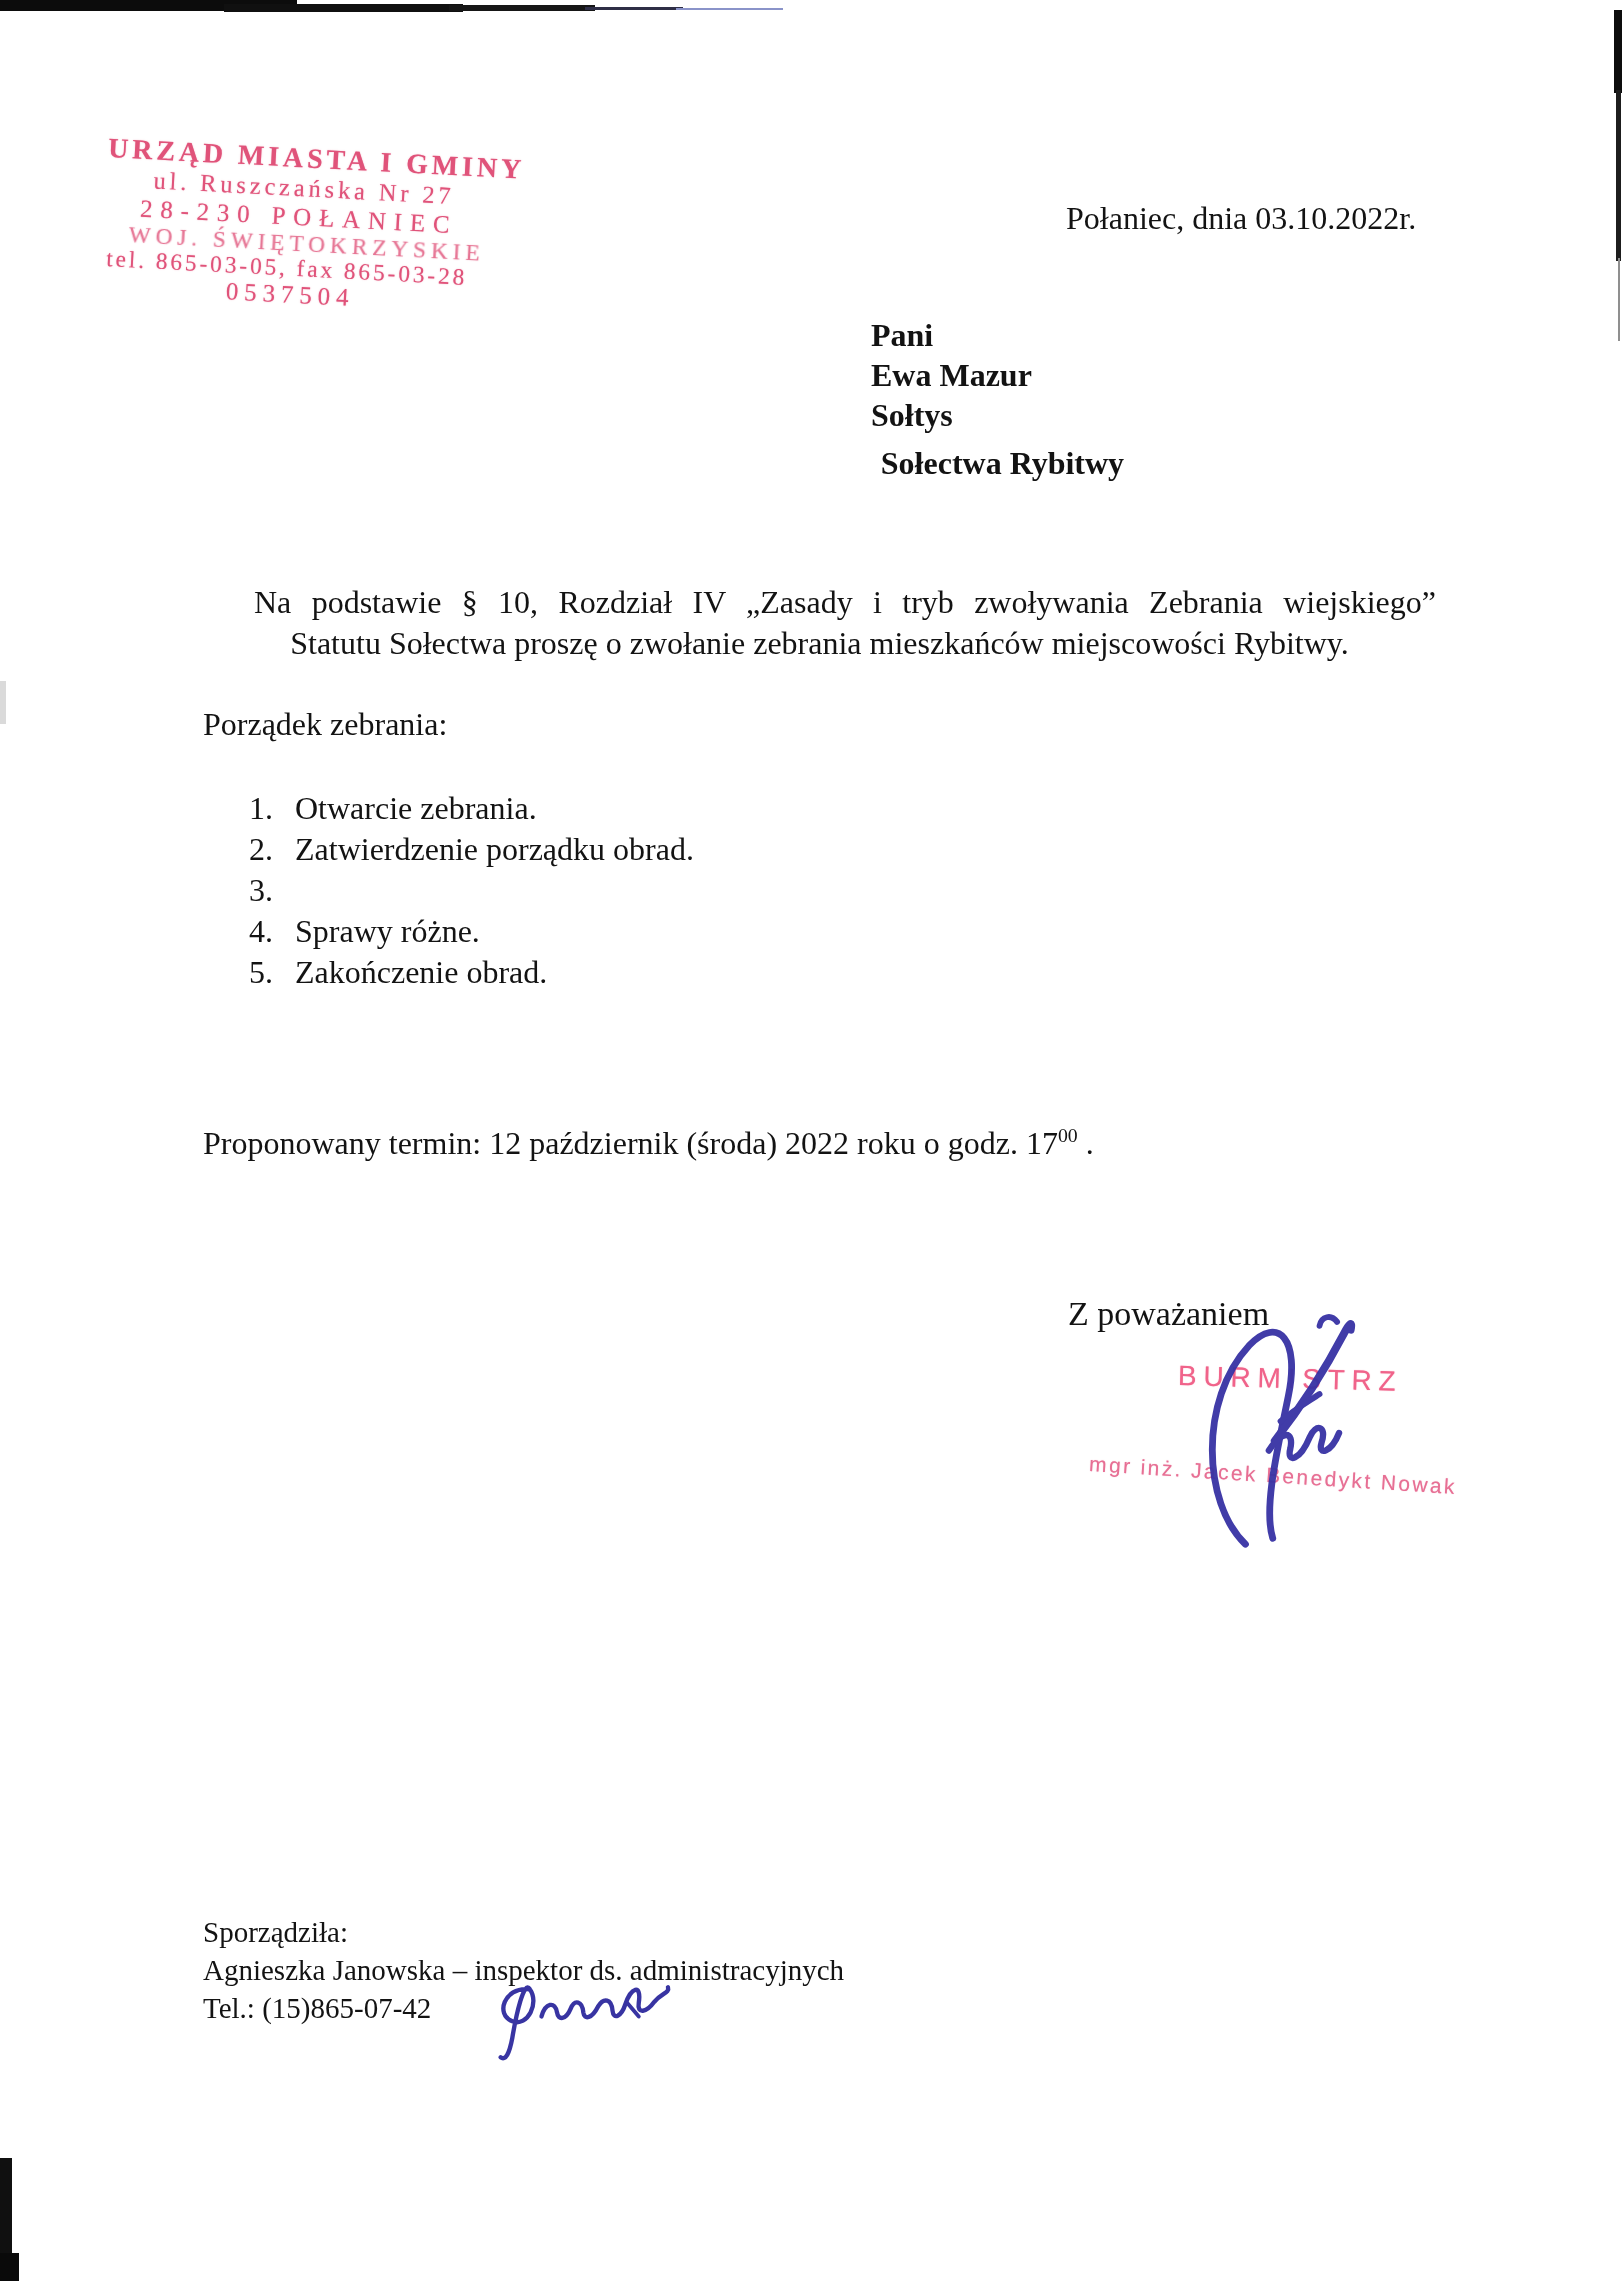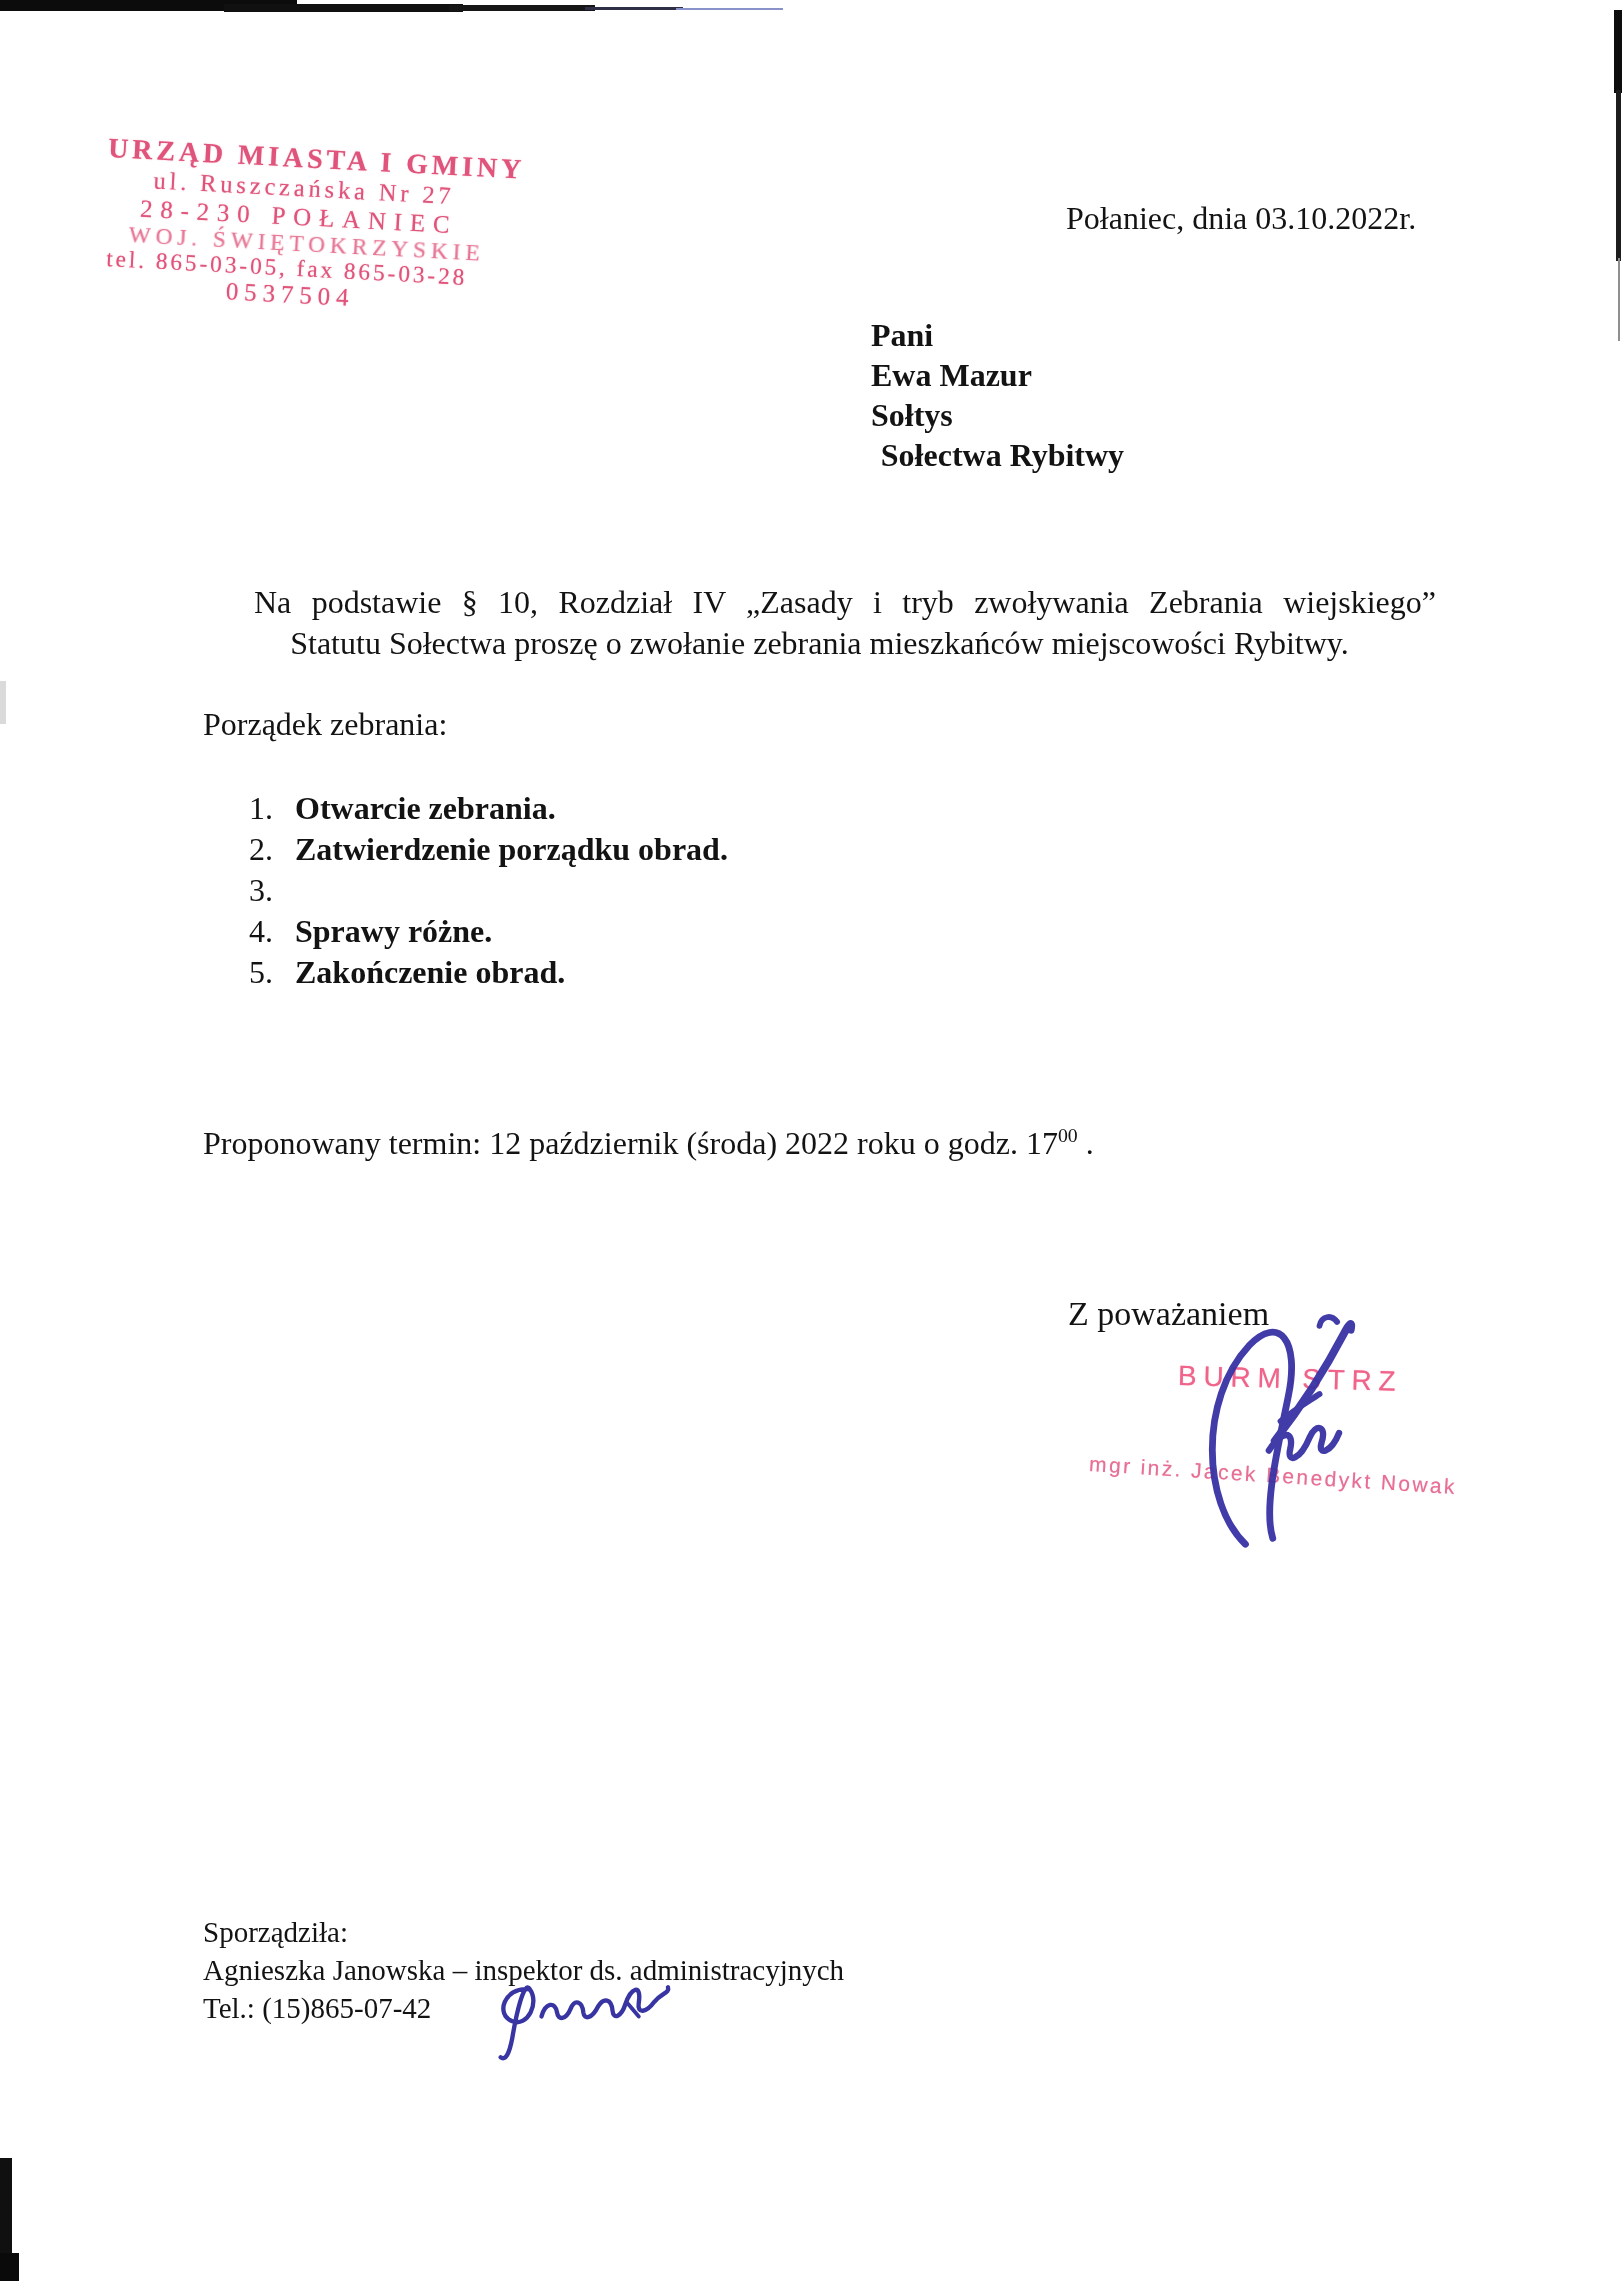--- a/index.html
+++ b/index.html
@@ -29,29 +29,29 @@
   .stamp .s1{font-weight:bold;font-size:28px;letter-spacing:3.9px;line-height:30px;}
   .stamp .s2{font-size:24.4px;letter-spacing:3.9px;line-height:30px;margin-left:47px;}
   .stamp .s3{font-size:25px;letter-spacing:7.8px;line-height:28px;margin-left:35px;}
   .stamp .s4{font-size:23.4px;letter-spacing:4.9px;line-height:25px;margin-left:25px;opacity:.8;filter:blur(0.4px);}
   .stamp .s5{font-size:23.4px;letter-spacing:2.9px;line-height:25px;margin-left:3.9px;}
   .stamp .s6{font-size:25px;letter-spacing:5.9px;line-height:27px;margin-left:125px;}
   
   .t{font-size:32px;line-height:41px;}
   .date{left:1066px;top:198px;text-align:right;}
   .addressee{left:871px;top:315px;line-height:40px;font-weight:bold;}
-  .addr-4{padding-left:9.8px;}
+  .addr-4{padding-left:9.8px;margin-top:8px;}
   .para{left:203px;top:582px;width:1233px;}
   .jline{display:block;text-align:justify;text-align-last:justify;}
   .para .l1{text-indent:51px;}
   .heading{left:203px;top:704px;}
   .agenda{left:249px;top:788px;width:1190px;}
   .agenda .row{display:flex;align-items:flex-start;}
   .agenda .num{width:46px;flex:0 0 46px;}
-  .agenda .txt{width:1141px;font-weight:bold;}
+  .agenda .txt{width:1141px;}
   .proposal{left:203px;top:1123px;}
   .proposal sup{font-size:0.62em;line-height:0;vertical-align:super;}
   .valediction{left:1068px;top:1295px;font-size:34px;}
   
   .mayor-title{
     left:1178px;top:1363px;font-family:"Liberation Sans",sans-serif;
     font-size:28px;letter-spacing:6.8px;color:#f0638a;transform:rotate(1.5deg);
     text-shadow:0 0 1px rgba(240,99,138,.6);
   }
   .mayor-name{

